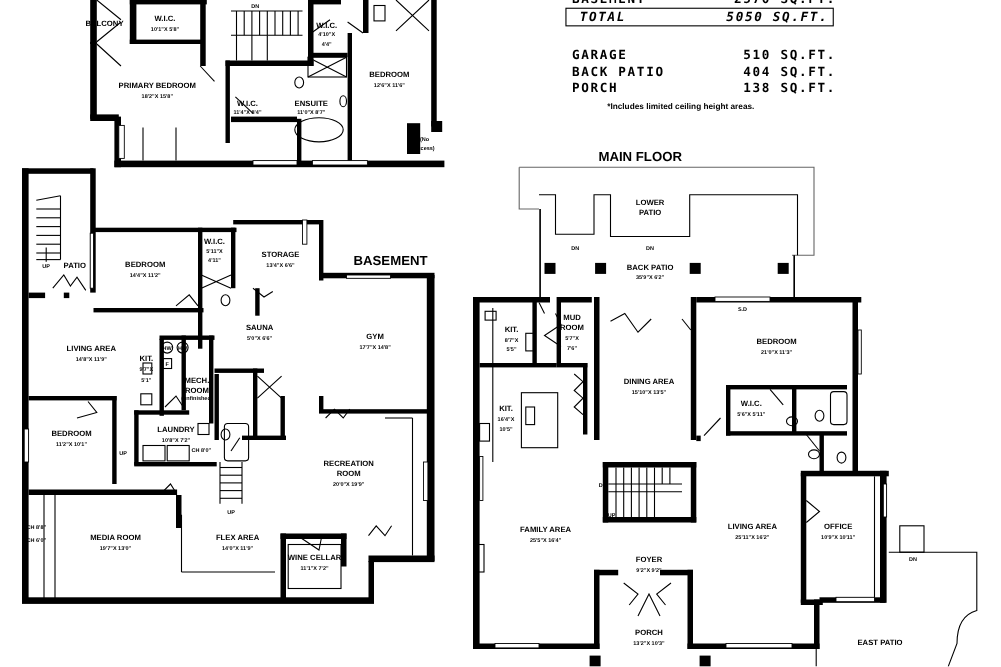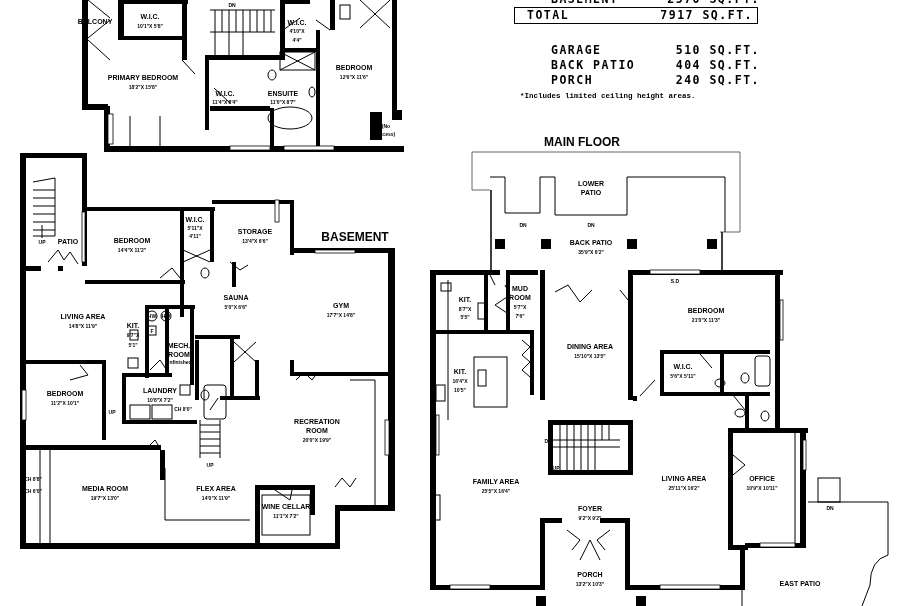--- a/index.html
+++ b/index.html
@@ -8,50 +8,50 @@
   .lbl { font-family:"Liberation Sans", sans-serif; font-weight:bold; font-size:7px; fill:#000; text-anchor:middle; }
   .lbl-sm { font-family:"Liberation Sans", sans-serif; font-weight:bold; font-size:5px; fill:#000; text-anchor:middle; }
   .title { font-family:"Liberation Sans", sans-serif; font-weight:bold; font-size:12px; fill:#000; text-anchor:middle; }
   .w { fill:#000; }
   .thin { fill:none; stroke:#000; stroke-width:1; }
   .thin2 { fill:none; stroke:#000; stroke-width:1.5; }
   .gray { fill:none; stroke:#666; stroke-width:1; }
   .win { fill:#fff; stroke:#000; stroke-width:0.8; }
 
   #area-table { position:absolute; left:520px; top:-8px; width:240px; font-family:"DejaVu Sans Mono", monospace; font-weight:bold; font-size:11.5px; letter-spacing:1.5px; color:#000; }
-  #area-table .row { display:flex; justify-content:space-between; height:15px; line-height:15px;margin-left:31px; }
+  #area-table .row { display:flex; justify-content:space-between; height:15px; line-height:15px; }
   #area-table .row .val { width:110px; text-align:right; }
-  #area-table .total { border:1.5px solid #000; margin-left:-6px; padding:0 4px 0 12px; width:226px; }
+  #area-table .total { border:1.5px solid #000; margin-left:-6px; padding:0 4px 0 12px; width:226px;font-style:italic; }
   #area-table .gap { height:19px; }
-  #area-table .note { font-family:Liberation Mono, monospace; font-size:7.5px; letter-spacing:0; margin-top:4px; }
+  #area-table .note { font-family:Liberation Sans, sans-serif; font-size:7.5px; letter-spacing:0; margin-top:4px;margin-left:32px; }
 </style>
 </head>
 <body>
 
 <div id="area-table">
   <div class="row">
     <span>BASEMENT</span>
     <span class="val">2570 SQ.FT.</span>
   </div>
   <div class="row total">
     <span>TOTAL</span>
-    <span class="val">7917 SQ.FT.</span>
+    <span class="val">5050 SQ.FT.</span>
   </div>
   <div class="gap"></div>
   <div class="row">
     <span>GARAGE</span>
     <span class="val">510 SQ.FT.</span>
   </div>
   <div class="row">
     <span>BACK PATIO</span>
     <span class="val">404 SQ.FT.</span>
   </div>
   <div class="row">
     <span>PORCH</span>
-    <span class="val">240 SQ.FT.</span>
+    <span class="val">138 SQ.FT.</span>
   </div>
   <div class="note">*Includes limited ceiling height areas.</div>
 </div>
 
 <svg width="910" height="606" viewBox="0 0 910 606" xmlns="http://www.w3.org/2000/svg">
 
   <g>
 
     <rect class="w" x="82" y="0" width="6" height="40"></rect>
     <rect class="w" x="82" y="38" width="6" height="70"></rect>

